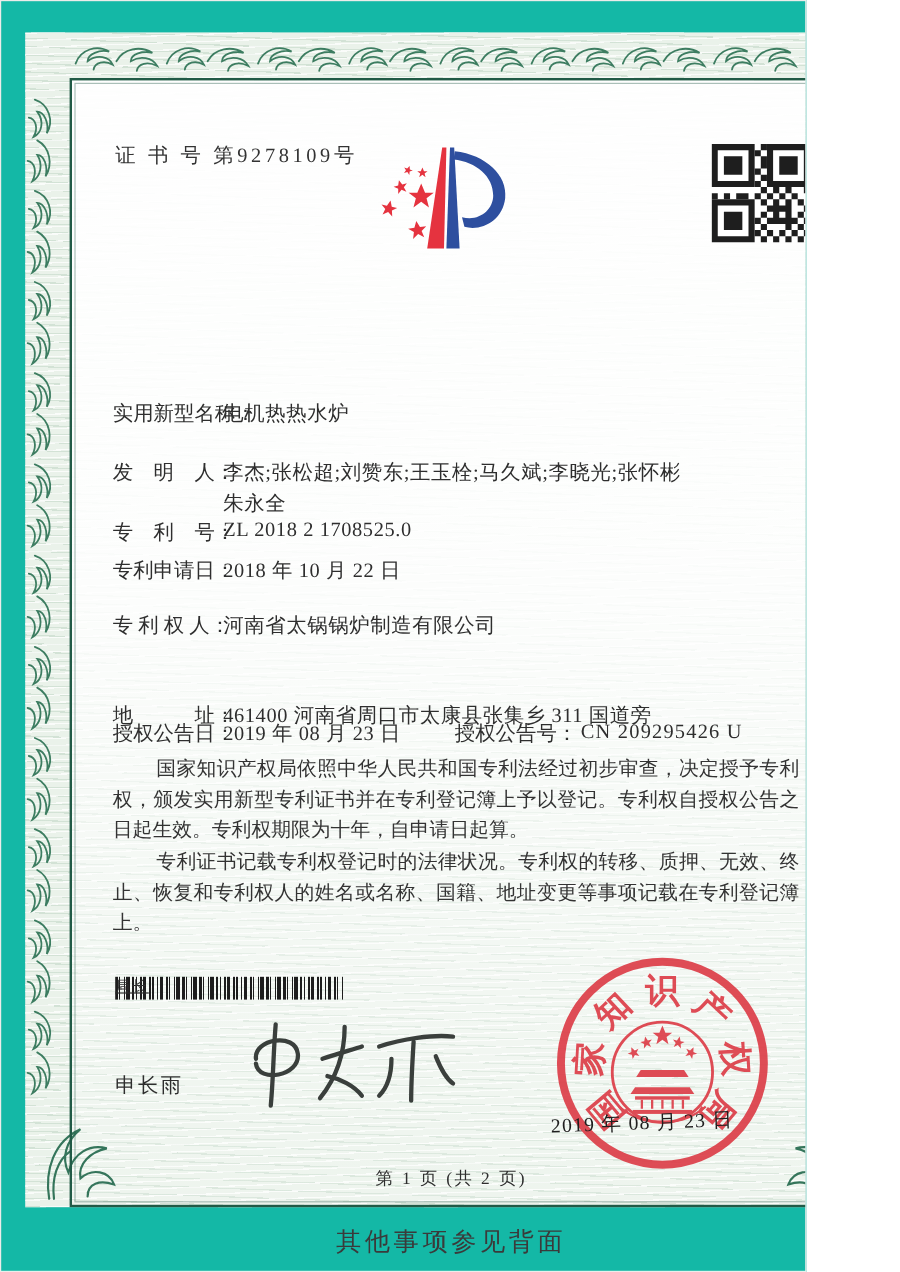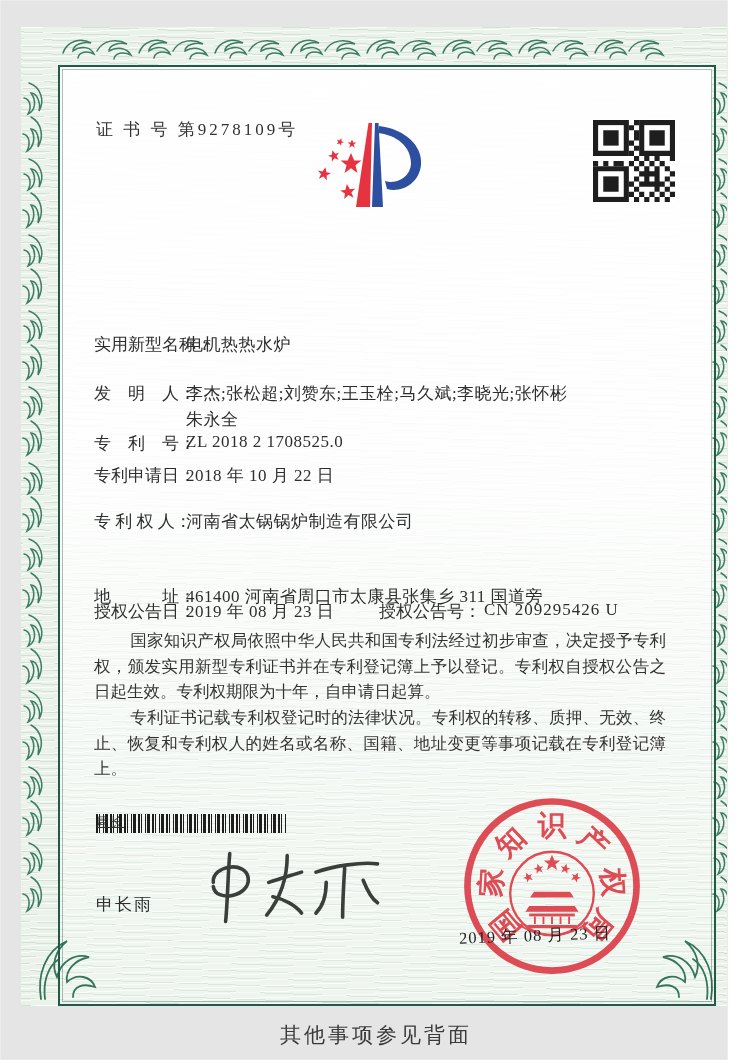--- a/index.html
+++ b/index.html
@@ -1,18 +1,18 @@
 <!DOCTYPE html>
 <html><head>
 <meta charset="utf-8">
 <style>
   html,body{margin:0;padding:0;background:#ffffff;}
   .page{
-    position:relative;width:728px;height:1060px;overflow:hidden;
-    background:#e5e5e5;border:1px solid #ececea;box-sizing:border-box;
+    position:relative;width:672px;height:1060px;overflow:hidden;
+    background:#14b8a6;border:1px solid #ececea;box-sizing:border-box;
     font-family:"Liberation Serif","DejaVu Serif",serif;color:#2e2e2e;
   }
   .abs{position:absolute;}
   
   .cert-bg{
     left:20px;top:26px;width:712px;height:979px;
     background-color:#eaf2ea;
     background-image:
       repeating-linear-gradient(-2deg, rgba(255,255,255,.75) 0 1px, rgba(255,255,255,0) 1px 6px),
       repeating-linear-gradient(2deg, rgba(150,185,160,.28) 0 1px, rgba(0,0,0,0) 1px 7px);
@@ -250,15 +250,16 @@
       </g>
       <g fill="none" stroke="#dc3a45" stroke-width="2">
         <path d="M82 132 v8 M91 132 v8 M100 132 v8 M109 132 v8 M118 132 v8"></path>
         <path d="M62 138 C74 148 88 152 100 151 M138 138 C126 148 112 152 100 151"></path>
       </g>
     </g>
   </svg>
 
   <div class="abs seal-date">2019 年 08 月 23 日</div>
 
+  <div class="abs page-num">第 1 页 (共 2 页)</div>
   <div class="abs back-note">其他事项参见背面</div>
 
 </div>
 
 </body></html>

